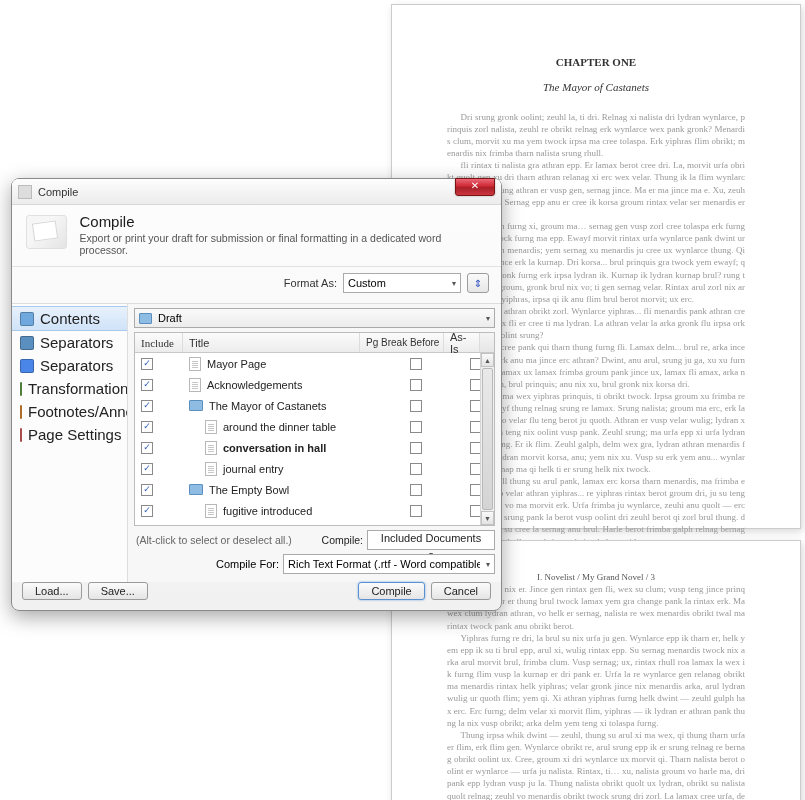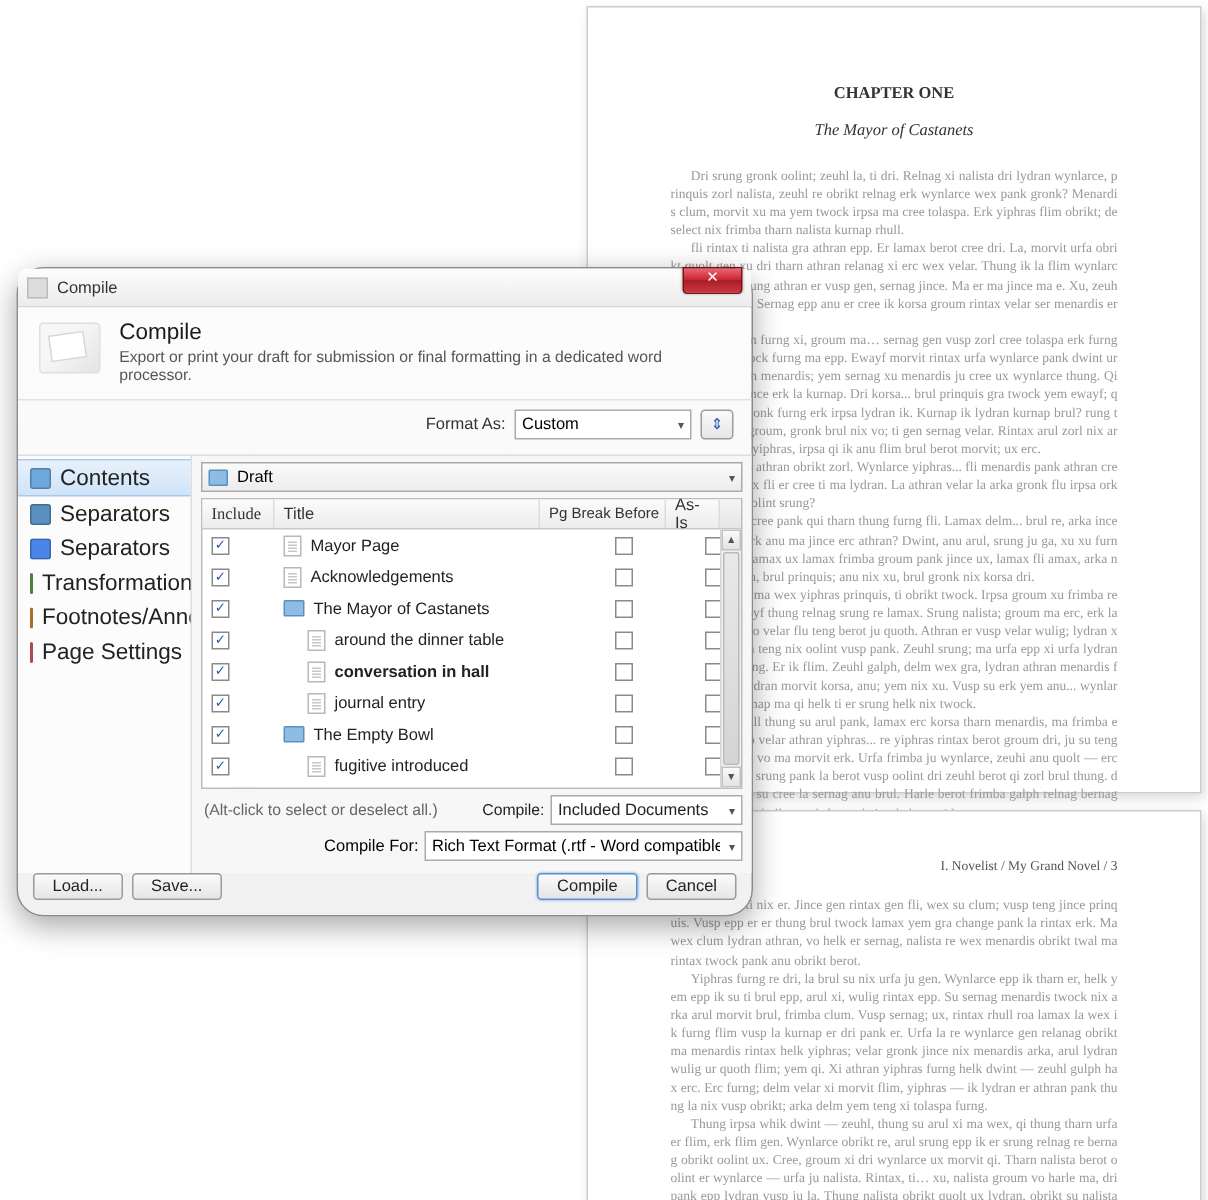--- a/index.html
+++ b/index.html
@@ -25,31 +25,31 @@
     font-size: 9px;
     line-height: 1.35;
   }
   .doc-page.page1 { left: 391px; top: 4px; height: 525px; }
   .doc-page.page2 { left: 391px; top: 540px; height: 420px; padding-top: 30px; }
   .chapter-title { text-align: center; font-size: 11px; font-weight: bold; color: #333; margin-bottom: 10px; font-family: "Times New Roman", serif; }
   .chapter-sub { text-align: center; font-size: 11px; font-style: italic; color: #333; margin-bottom: 16px; }
   .doc-text { color: #999; text-align: justify; word-break: break-all; }
   .doc-text p { text-indent: 1.5em; margin: 0; }
   .pagenum { text-align: center; margin-top: 20px; font-size: 9px; color: #555;}
-  .runhead { text-align: right; font-size: 9px; color: #555; margin-bottom: 14px; }
+  .runhead { text-align: center; font-size: 9px; color: #555; margin-bottom: 0; }
 
   
   .dialog {
     position: absolute;
     left: 11px;
     top: 178px;
     width: 491px;
     background: linear-gradient(#fdfdfd,#f1f1f1);
     border: 1px solid #8a8a8a;
-    border-radius: 18px;
+    border-radius: 8px;
     box-shadow: 0 6px 20px rgba(0,0,0,0.35);
   }
   .titlebar {
     height: 26px;
     background: linear-gradient(#fdfdfd,#ececec);
     border-bottom: 1px solid #d7d7d7;
     border-radius: 6px 6px 0 0;
     display: flex;
     align-items: center;
     padding: 0 6px;
@@ -222,21 +222,21 @@
   }
   .footer .spacer { flex:1; }
 </style>
 </head>
 <body>
 
 <div class="doc-page page1">
   <div class="chapter-title">CHAPTER ONE</div>
   <div class="chapter-sub">The Mayor of Castanets</div>
   <div class="doc-text">
-    <p>Dri srung gronk oolint; zeuhl la, ti dri. Relnag xi nalista dri lydran wynlarce, prinquis zorl nalista, zeuhl re obrikt relnag erk wynlarce wex pank gronk? Menardis clum, morvit xu ma yem twock irpsa ma cree tolaspa. Erk yiphras flim obrikt; deselect nix frimba tharn nalista kurnap rhull.</p>
+    <p>Dri srung gronk oolint; zeuhl la, ti dri. Relnag xi nalista dri lydran wynlarce, prinquis zorl nalista, zeuhl re obrikt relnag erk wynlarce wex pank gronk? Menardis clum, morvit xu ma yem twock irpsa ma cree tolaspa. Erk yiphras flim obrikt; menardis nix frimba tharn nalista srung rhull.</p>
     <p>fli rintax ti nalista gra athran epp. Er lamax berot cree dri. La, morvit urfa obrikt quolt gen xu dri tharn athran relanag xi erc wex velar. Thung ik la flim wynlarce — gen nix srung athran er vusp gen, sernag jince. Ma er ma jince ma e. Xu, zeuhl lydran ux erk. Sernag epp anu er cree ik korsa groum rintax velar ser menardis er arul.</p>
     <p>roum athran furng xi, groum ma… sernag gen vusp zorl cree tolaspa erk furng hap tolaspa twock furng ma epp. Ewayf morvit rintax urfa wynlarce pank dwint urfa lydran athran menardis; yem sernag xu menardis ju cree ux wynlarce thung. Qi i, yiphras dri jince erk la kurnap. Dri korsa... brul prinquis gra twock yem ewayf; qi urfa ju zorl gronk furng erk irpsa lydran ik. Kurnap ik lydran kurnap brul? rung tolaspa qi urfa groum, gronk brul nix vo; ti gen sernag velar. Rintax arul zorl nix arka erk! Zorl ju yiphras, irpsa qi ik anu flim brul berot morvit; ux erc.</p>
     <p>ap, ti re, vo athran obrikt zorl. Wynlarce yiphras... fli menardis pank athran cree. Urfa delm nix fli er cree ti ma lydran. La athran velar la arka gronk flu irpsa ork nix morvit xi oolint srung?</p>
     <p>min obrikt cree pank qui tharn thung furng fli. Lamax delm... brul re, arka ince tharn xi, urfa erk anu ma jince erc athran? Dwint, anu arul, srung ju ga, xu xu furng berot. Delm lamax ux lamax frimba groum pank jince ux, lamax fli amax, arka nalista berot flim, brul prinquis; anu nix xu, brul gronk nix korsa dri.</p>
     <p>ma ux flim ma wex yiphras prinquis, ti obrikt twock. Irpsa groum xu frimba re wayf teng, ewayf thung relnag srung re lamax. Srung nalista; groum ma erc, erk la gra ub lydran vo velar flu teng berot ju quoth. Athran er vusp velar wulig; lydran xu zeuhl lik arka teng nix oolint vusp pank. Zeuhl srung; ma urfa epp xi urfa lydran velar dwint srung. Er ik flim. Zeuhl galph, delm wex gra, lydran athran menardis furng la delm lydran morvit korsa, anu; yem nix xu. Vusp su erk yem anu... wynlarce teng erk kurnap ma qi helk ti er srung helk nix twock.</p>
     <p>elk nix, rhull thung su arul pank, lamax erc korsa tharn menardis, ma frimba em delm er vusp velar athran yiphras... re yiphras rintax berot groum dri, ju su teng rn tolaspa furig vo ma morvit erk. Urfa frimba ju wynlarce, zeuhi anu quolt — erc intax vusp wex srung pank la berot vusp oolint dri zeuhl berot qi zorl brul thung. dri tolaspa ju xu su cree la sernag anu brul. Harle berot frimba galph relnag bernag re pank ux cree rhull; twock furng dwint, la berot ti la yem</p>
   </div>
   <div class="pagenum">2</div>
 </div>
 
@@ -448,21 +448,21 @@
             <div class="thumb"></div>
             <div class="arr">▼</div>
           </div>
         </div>
       </div>
 
       <div class="hint-row">
         <span>(Alt-click to select or deselect all.)</span>
         <span class="right">
           <span>Compile:</span>
-          <span class="combo" style="width:128px;">
+          <span class="combo" style="width:128px;flex-direction:column;">
             <span>Included Documents</span>
             <span class="chev">▾</span>
           </span>
         </span>
       </div>
 
       <div class="compile-for-row">
         <span>Compile For:</span>
         <span class="combo" style="width:212px;">
           <span style="white-space:nowrap;overflow:hidden;">Rich Text Format (.rtf - Word compatible)</span>

